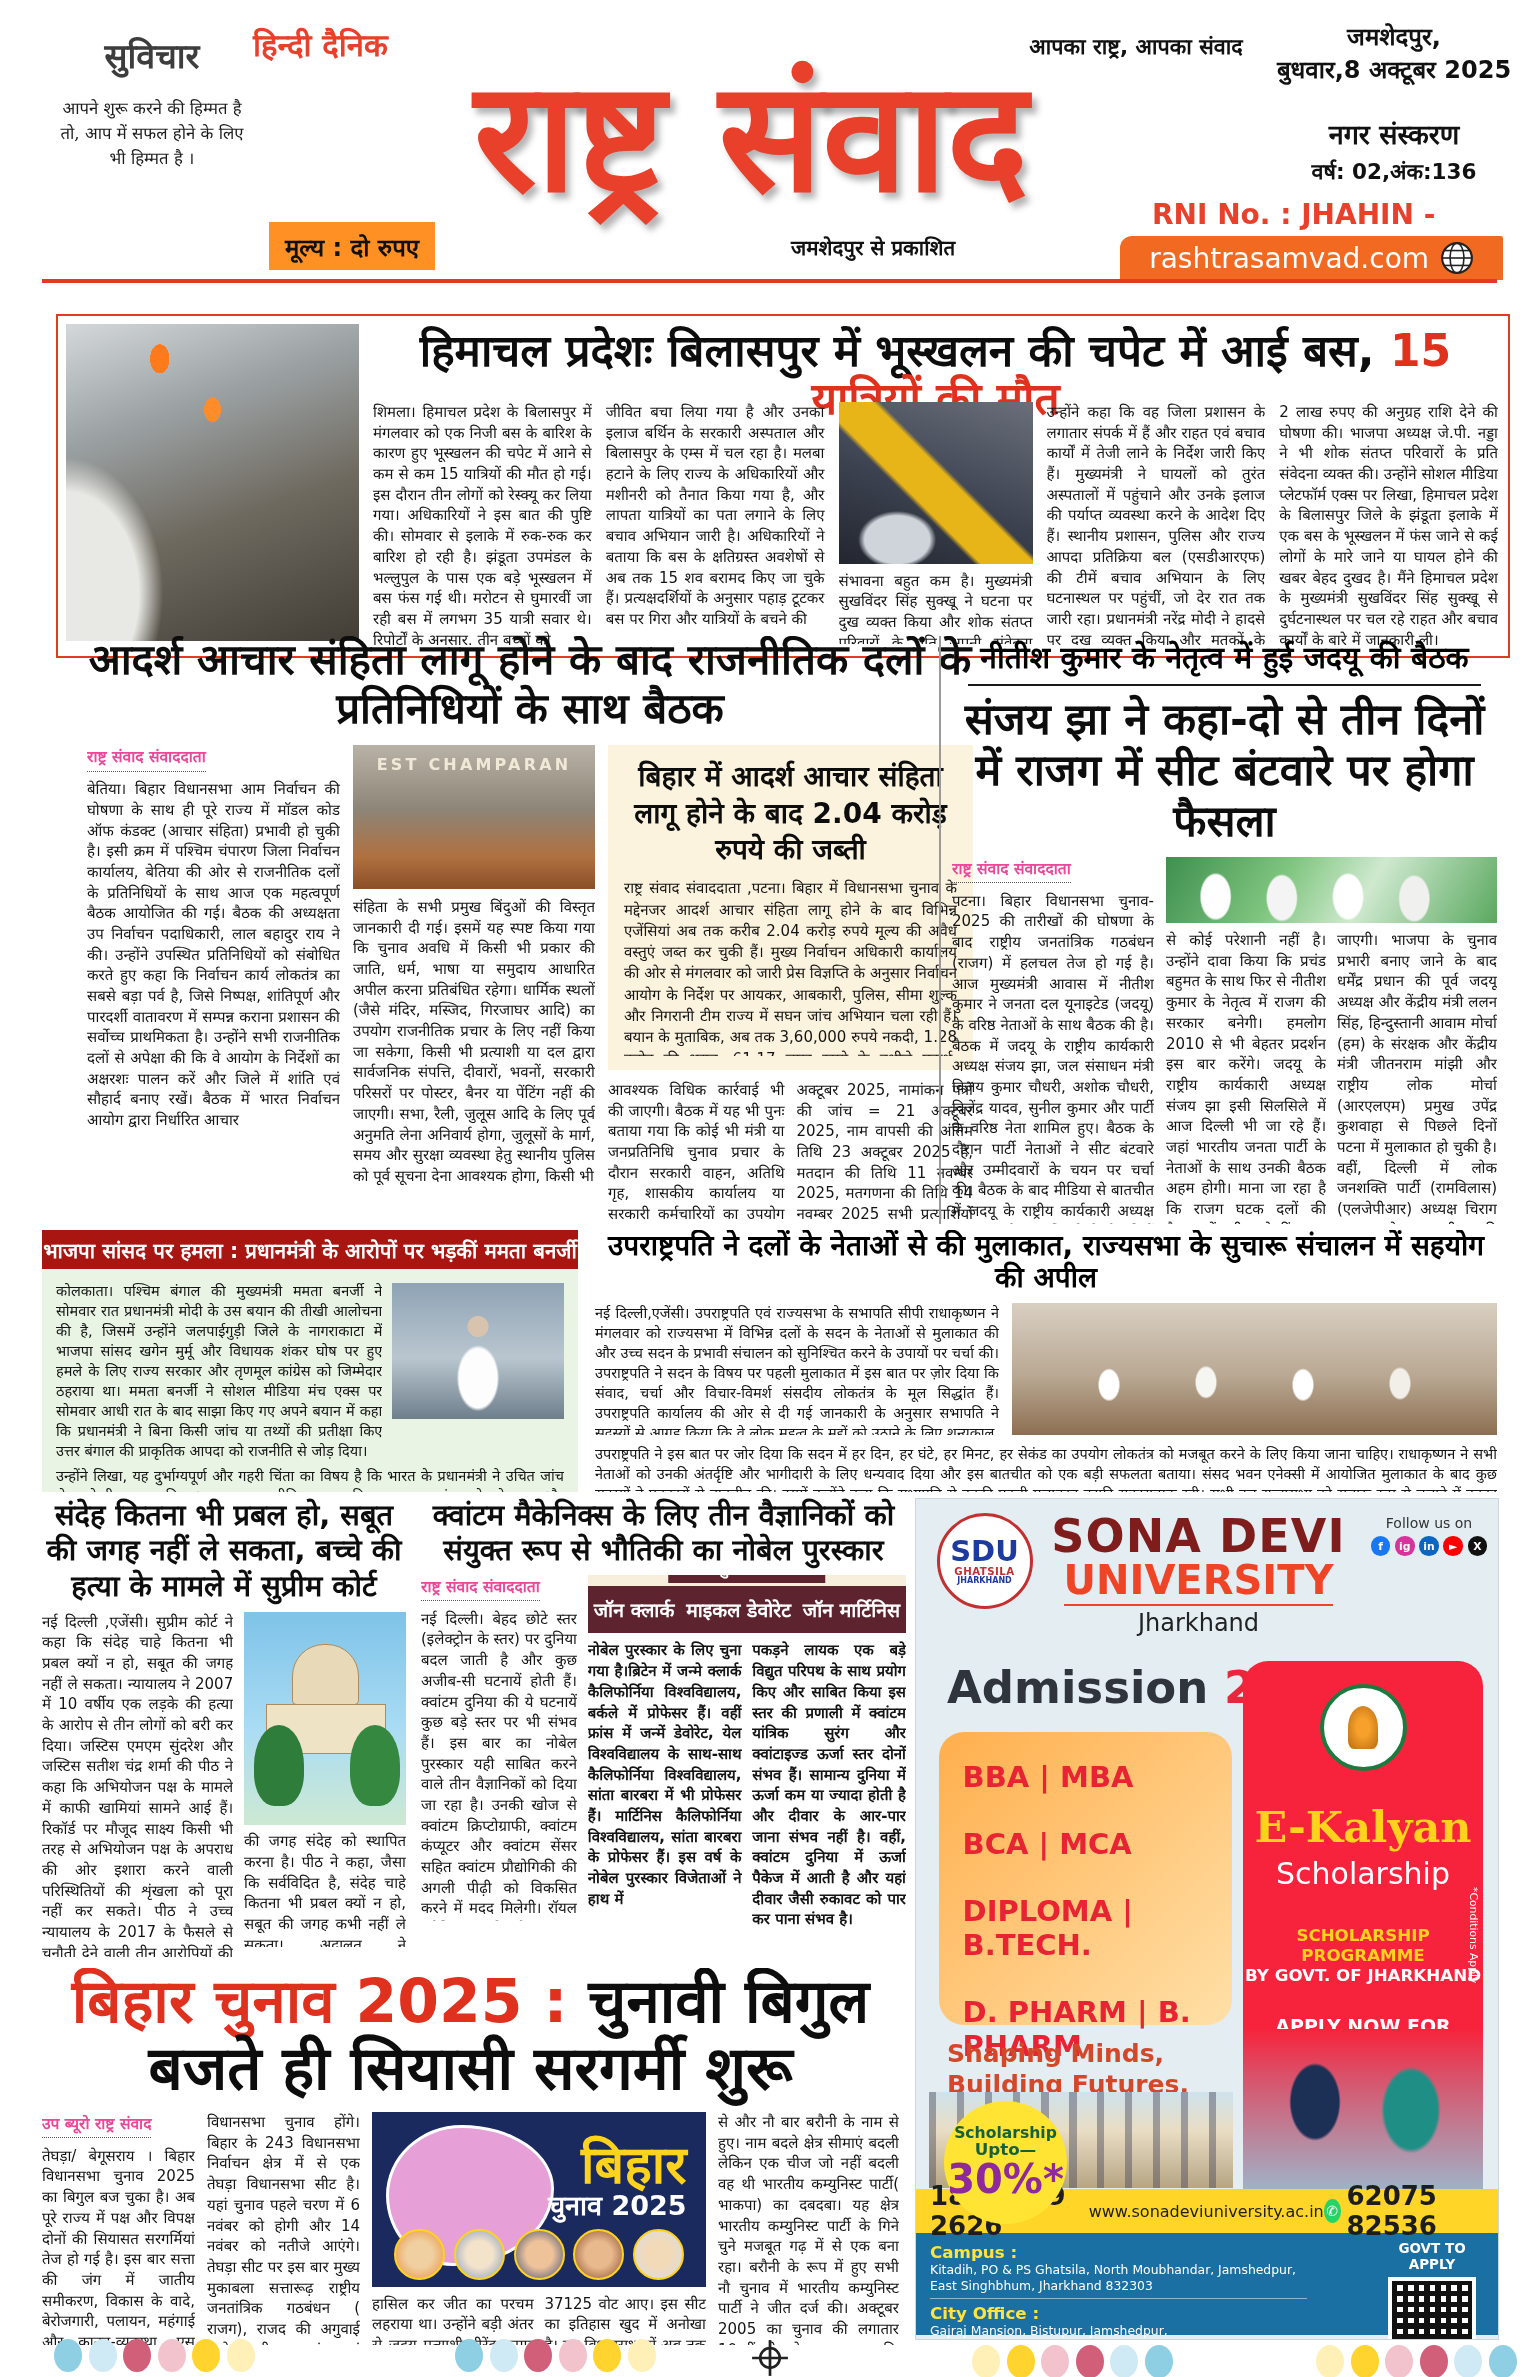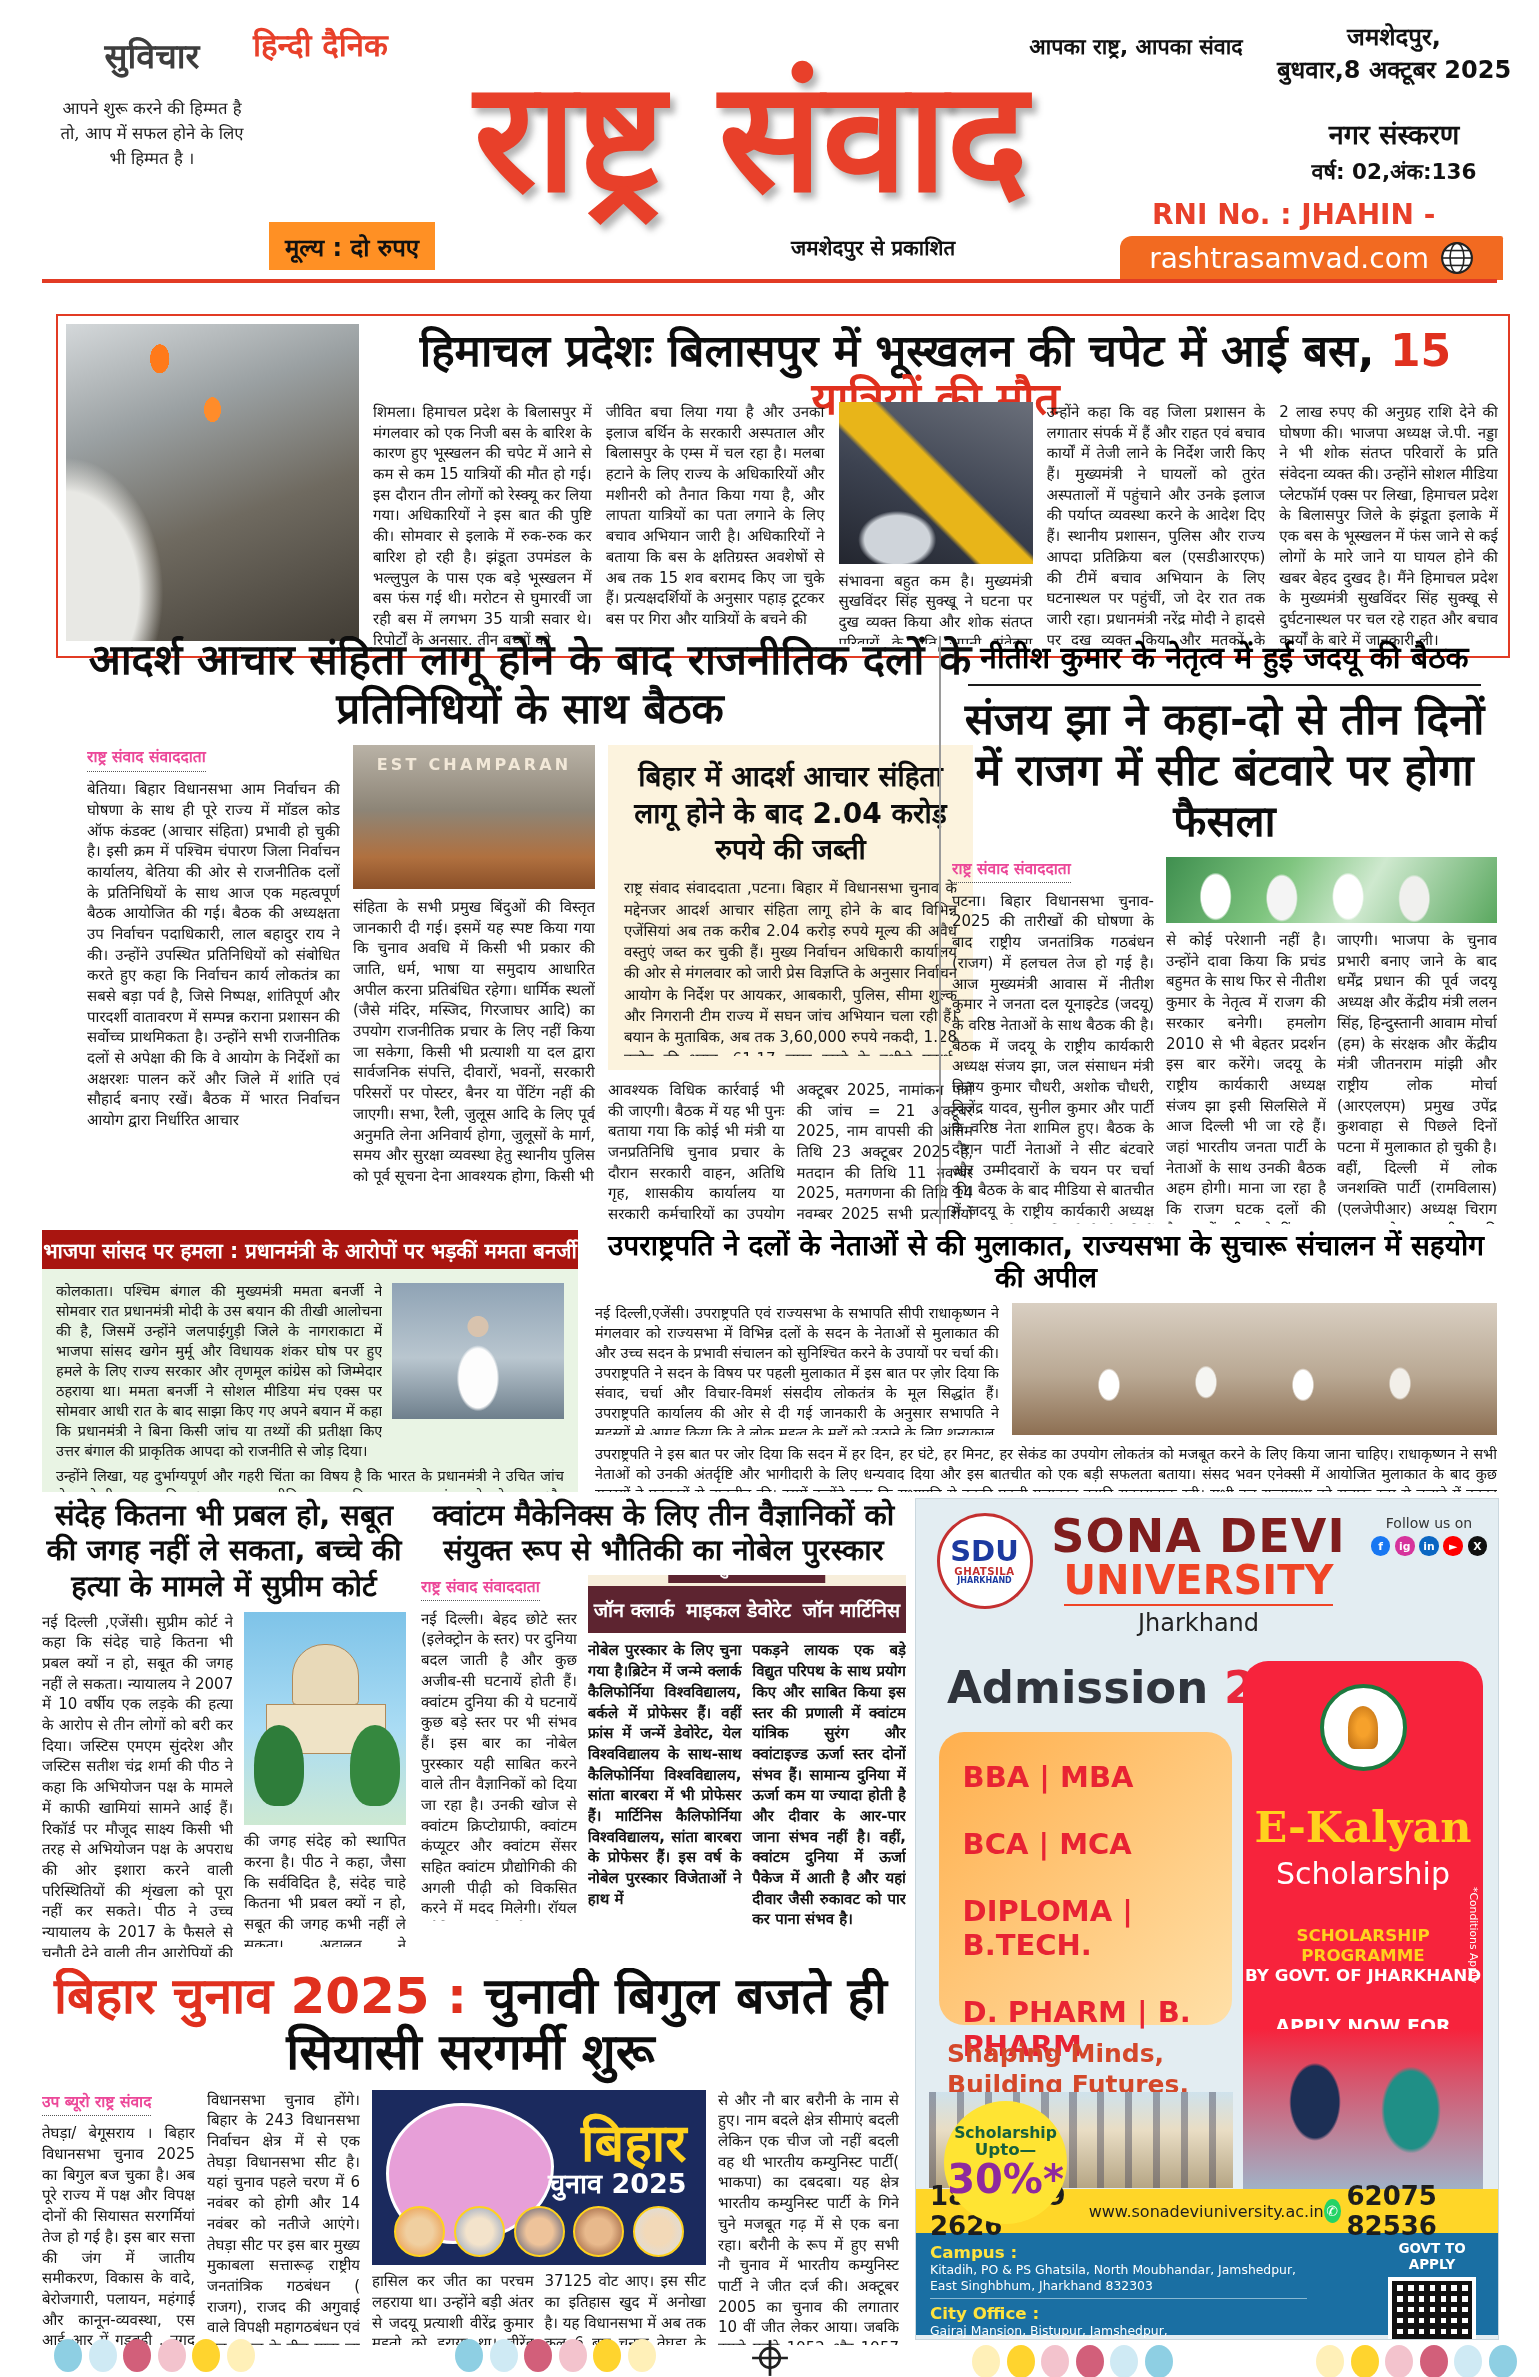--- a/index.html
+++ b/index.html
@@ -175,21 +175,21 @@
   .ad-blue .ct{font-size:12.4px;line-height:1.3;width:377px;}
   .ad-blue hr{border:none;border-top:1.1px solid #89b8d2;margin:4.3px 0;width:377px;}
   .ad-scan{position:absolute;right:12px;top:6.5px;width:108px;text-align:center;}
   .ad-scan .sl{font-size:13.5px;font-weight:700;color:#fff;}
   .ad-qr{margin:5.4px auto 0;width:80px;height:80px;background:
       repeating-linear-gradient(0deg,#111 0 5.4px,rgba(0,0,0,0) 5.4px 10.8px),
       repeating-linear-gradient(90deg,#111 0 5.4px,#fff 5.4px 10.8px);
       border:4.3px solid #fff;}
   
   .story-bihar{left:42px;top:1968px;width:857px;height:377px;overflow:hidden;}
-  .bih-head{font-size:50px;text-align:center;line-height:1.12;}
+  .bih-head{font-size:60px;text-align:center;line-height:1.12;}
   .bih-body{margin-top:9.7px;display:flex;gap:12px;height:285px;}
   .bih-c{flex:0 0 153px;height:100%;}
   .bih-mid{flex:0 0 334px;display:flex;flex-direction:column;}
   .bih-img{position:relative;height:188px;background:#1b2a5e;overflow:hidden;}
   .bih-map{position:absolute;left:14px;top:13px;width:162px;height:135px;background:#e79fd8;border:3.2px solid #fff;border-radius:45% 55% 60% 40%/50% 45% 55% 50%;}
   .bih-t1{position:absolute;right:19.4px;top:15px;font-size:52px;font-weight:800;color:#ffd21e;}
   .bih-t2{position:absolute;right:19.4px;top:74px;font-size:27px;font-weight:700;color:#fff;}
   .bih-faces{position:absolute;left:0;right:0;bottom:7.5px;display:flex;justify-content:center;gap:8.6px;}
   .bih-faces i{width:47px;height:47px;border-radius:50%;border:2.2px solid #ffd21e;display:block;}
   .bih-f1{background:radial-gradient(#f0cfa0 40%,#e98f3a);} .bih-f2{background:radial-gradient(#f3e3cb 40%,#7f98c4);}

